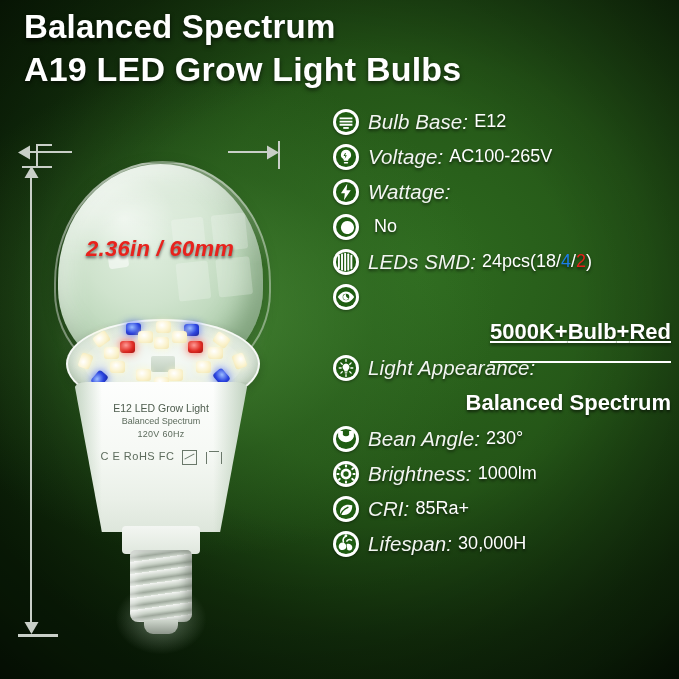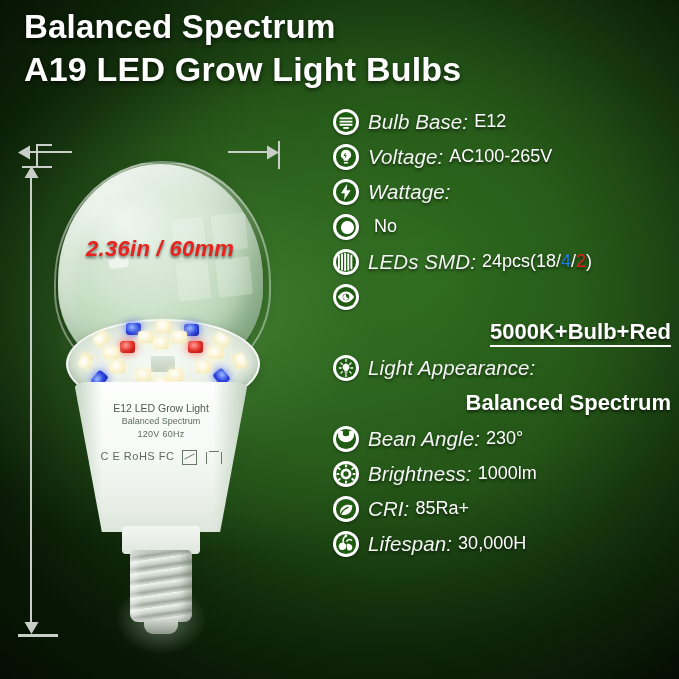--- a/index.html
+++ b/index.html
@@ -150,21 +150,21 @@
     color:#ffffff;font-size:18px;font-weight:normal;margin-left:6px;white-space:nowrap;
     text-shadow:0 2px 3px rgba(0,0,0,.6);
   }
   .val .blue{color:#1b7de8;}
   .val .red{color:#e5201c;}
   .val .sep{color:#ffffff;}
   .subval{
     color:#ffffff;font-size:22px;font-weight:bold;white-space:nowrap;
     text-shadow:0 2px 3px rgba(0,0,0,.6);
   }
-  .u{border-bottom:2.5px solid currentColor;padding-bottom:1px;}
+  .u{border-bottom:2.5px solid currentColor;padding-bottom:17px;text-decoration:underline;}
 </style>
 </head>
 <body>
 
 <div id="stage">
 
   <div class="title">
     <span class="l1">Balanced Spectrum</span>
     <span class="l2">A19 LED Grow Light Bulbs</span>
   </div>

